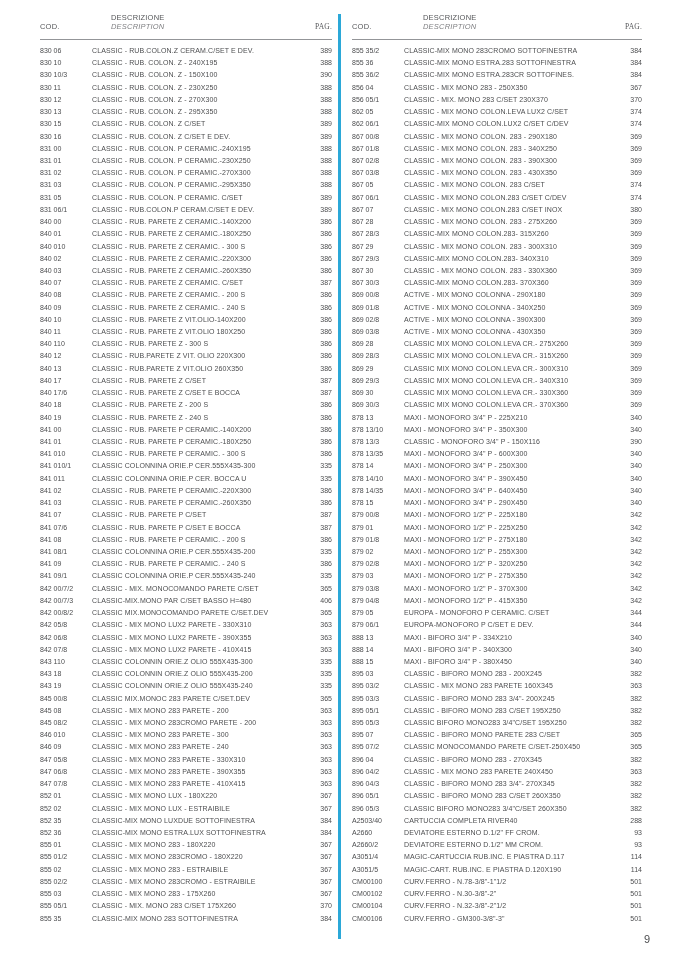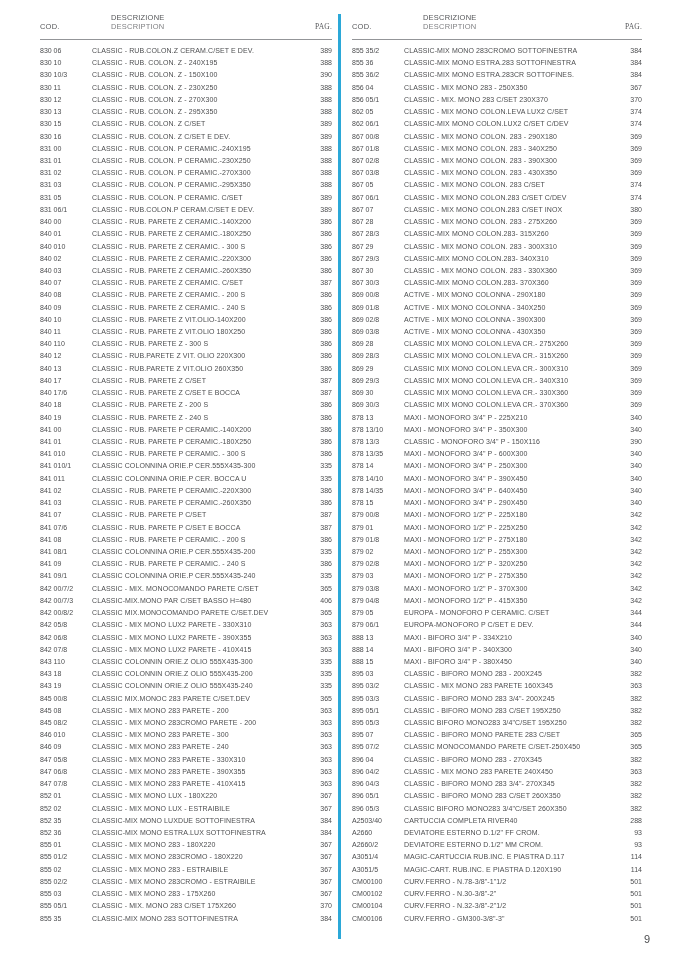--- a/index.html
+++ b/index.html
@@ -20,21 +20,21 @@
     height:925px;
   }
   .colhead{
     display:flex;align-items:flex-end;
     font-size:7.5px;letter-spacing:.2px;color:#555659;
     padding-bottom:8px;
     gap:19px;
   }
   .colhead .cod{width:52px;}
   .colhead .descwrap{flex:1;display:flex;flex-direction:column;line-height:8.5px;}
-  .colhead .desc-it{color:#808184;}
+  .colhead .desc-it{font-style:italic;color:#808184;}
   .colhead .pag{width:28px;text-align:right;font-family:Liberation Serif, serif;}
   .rule{border-top:1.4px solid #939598;margin-bottom:5px;}
   .rows{display:flex;flex-direction:column;}
   .row{
     display:flex;align-items:baseline;
     font-size:7px;line-height:12.22px;white-space:nowrap;
   }
   .row .cod{width:52px;overflow:hidden;}
   .row .desc{flex:1;overflow:hidden;letter-spacing:.1px;}
   .row .pag{width:28px;text-align:right;}

